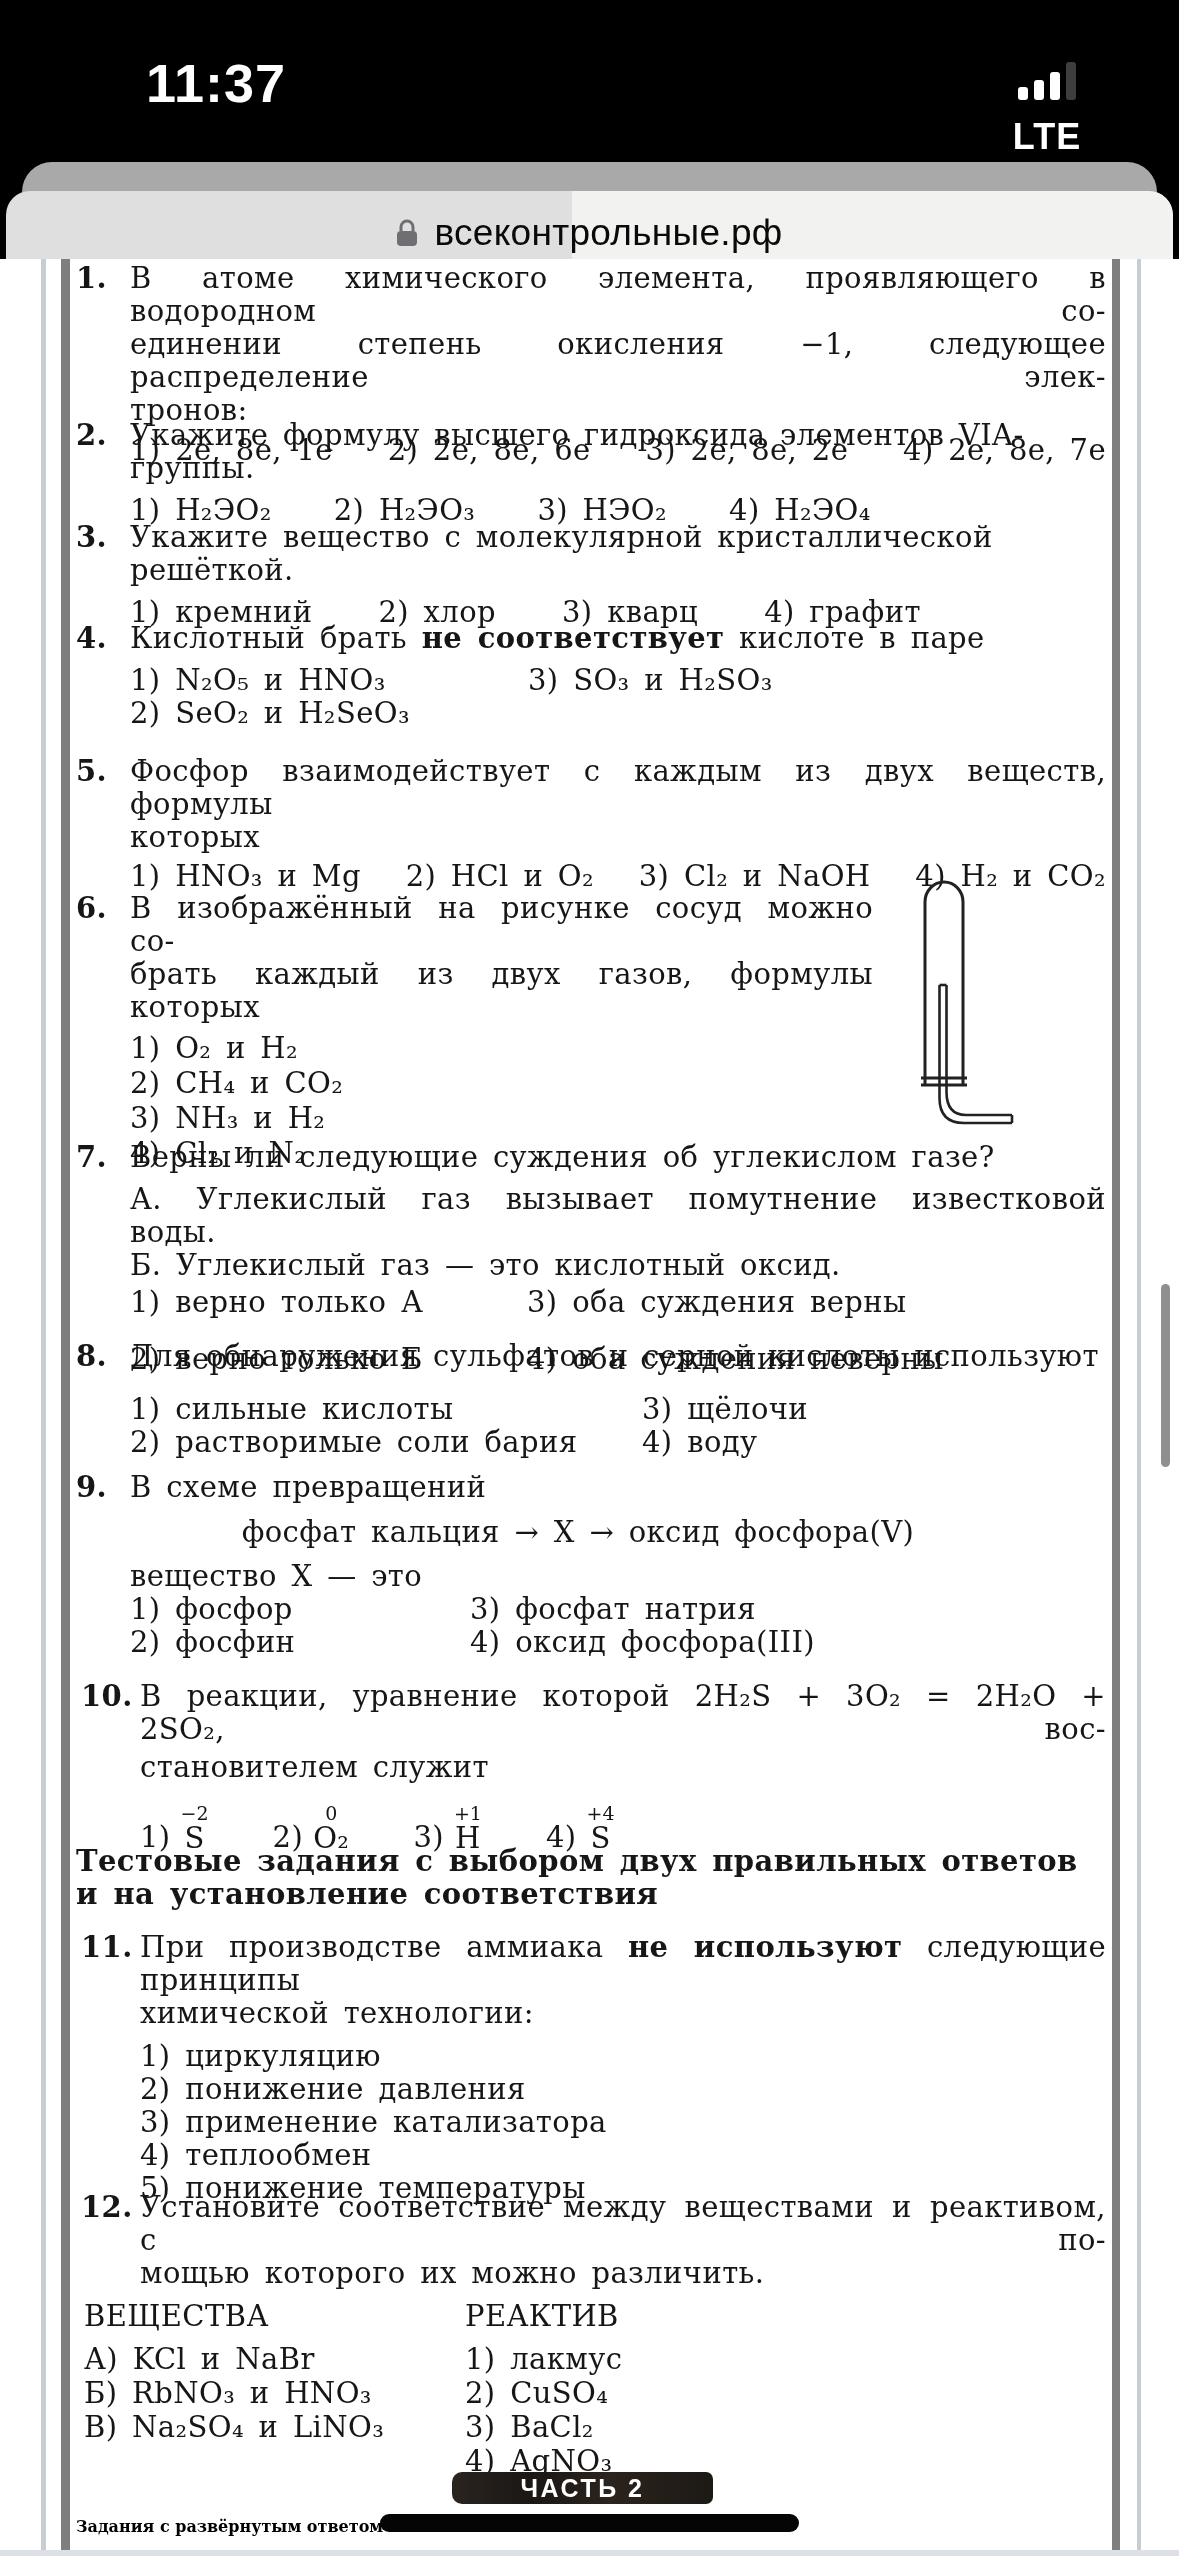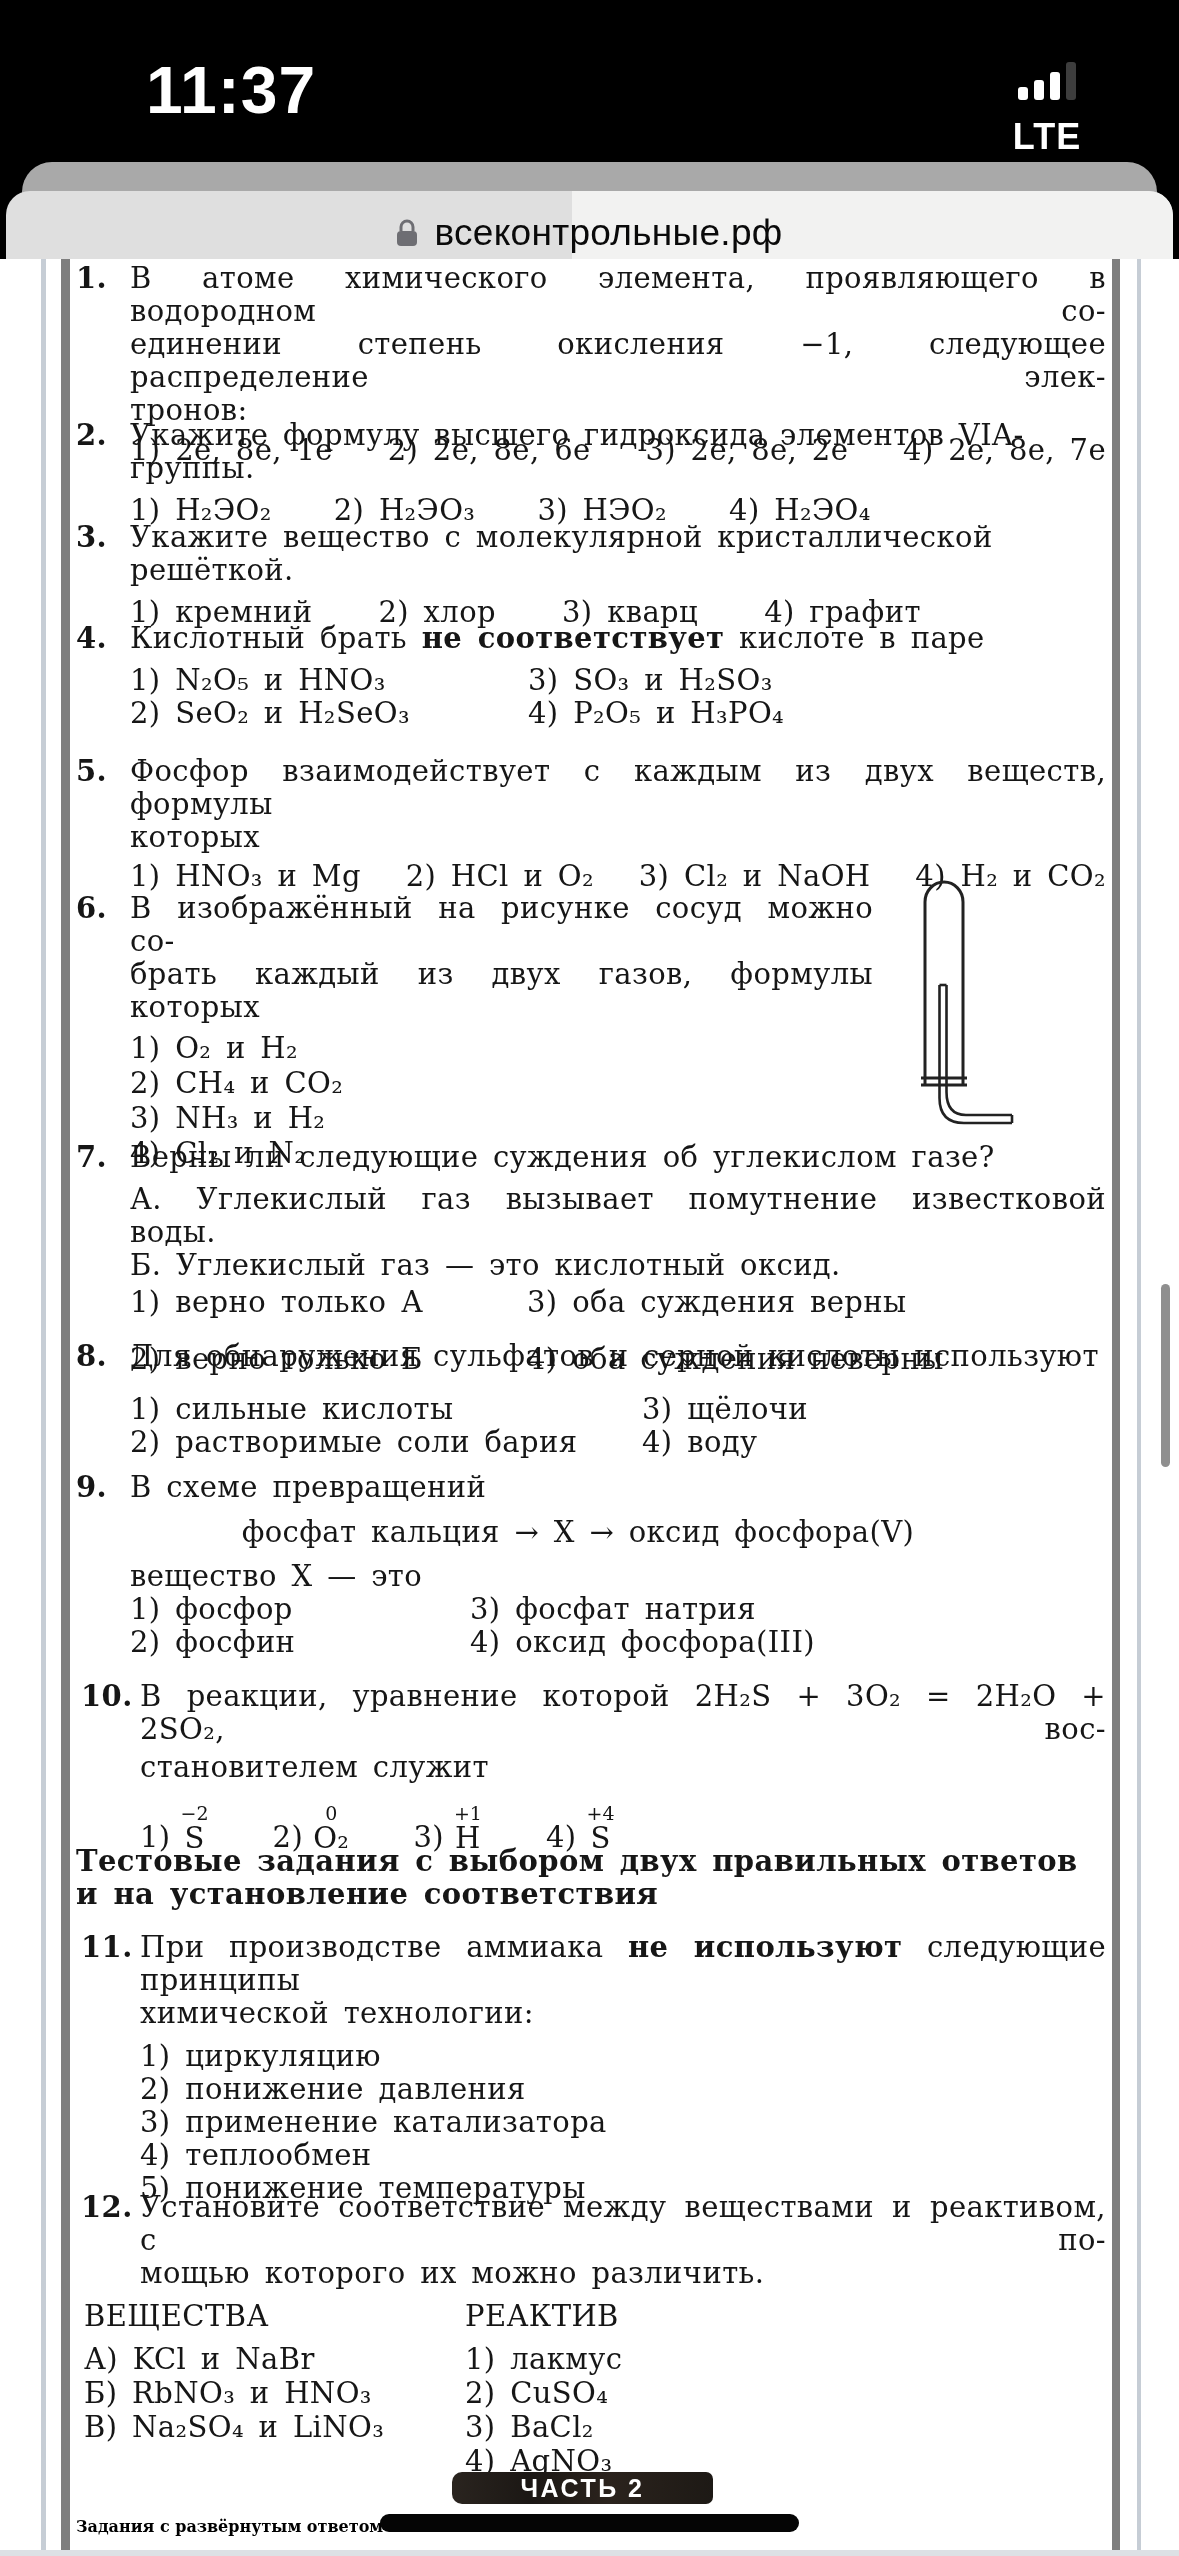--- a/index.html
+++ b/index.html
@@ -3,21 +3,21 @@
 <meta charset="utf-8">
 <style>
   html,body{margin:0;padding:0;}
   body{
     width:1179px;height:2556px;position:relative;overflow:hidden;
     background:#000;font-family:"DejaVu Serif",serif;
   }
   
   .status-bar{position:absolute;left:0;top:0;width:1179px;height:162px;background:#000;color:#fff;}
   .sb-time{position:absolute;left:146px;top:52px;font-family:"Liberation Sans",sans-serif;
-    font-weight:bold;font-size:66px;letter-spacing:1px;color:#fff;}
+    font-weight:bold;font-size:54px;letter-spacing:1px;color:#fff;}
   .sb-right{position:absolute;right:89px;top:62px;display:flex;align-items:center;gap:16px;height:46px;flex-direction:column;}
   .sig{display:flex;align-items:flex-end;gap:6px;height:40px;}
   .sig i{display:block;width:10px;border-radius:3px;background:#fff;}
   .sig i.b1{height:13px}.sig i.b2{height:20px}.sig i.b3{height:28px}
   .sig i.b4{height:38px;background:#3d3d3d;}
   .lte{font-family:"Liberation Sans",sans-serif;font-weight:bold;font-size:36px;color:#fff;letter-spacing:1px;}
   .battery{position:relative;width:82px;height:42px;margin-left:4px;}
   .bat-body{position:absolute;left:0;top:0;width:80px;height:42px;border-radius:12px;background:#fff;overflow:hidden;}
   .bat-empty{position:absolute;right:0;top:0;bottom:0;width:35%;background:#8e8e8e;}
   .bat-num{position:absolute;left:0;top:0;width:80px;height:42px;display:flex;align-items:center;justify-content:center;
@@ -165,21 +165,20 @@
     </div>
 
     <div class="q" style="top:363px">
       <div class="qnum">4.</div>
       <div>
         <div><span>Кислотный брать </span><b>не соответствует</b><span> кислоте в паре</span></div>
         <div class="grid2 g398">
           <span>1) N₂O₅ и HNO₃</span>
           <span>3) SO₃ и H₂SO₃</span>
           <span>2) SeO₂ и H₂SeO₃</span>
-          <span>4) P₂O₅ и H₃PO₄</span>
         </div>
       </div>
     </div>
 
     <div class="q" style="top:496px">
       <div class="qnum">5.</div>
       <div>
         <div class="jl">Фосфор взаимодействует с каждым из двух веществ, формулы</div>
         <div>которых</div>
         <div class="opts-spread" style="margin-top:6px">

